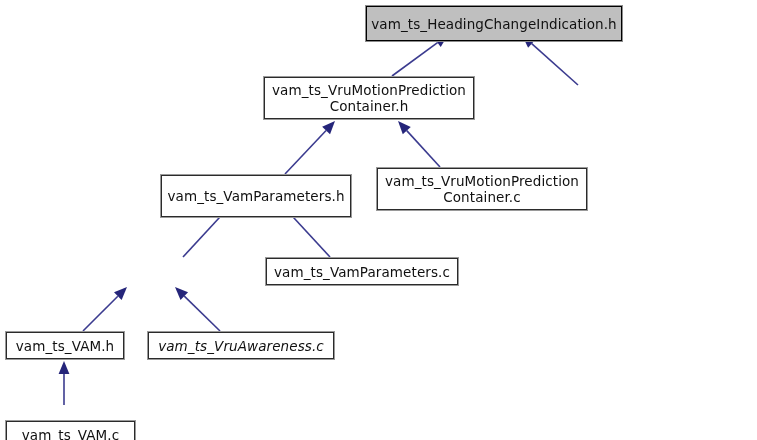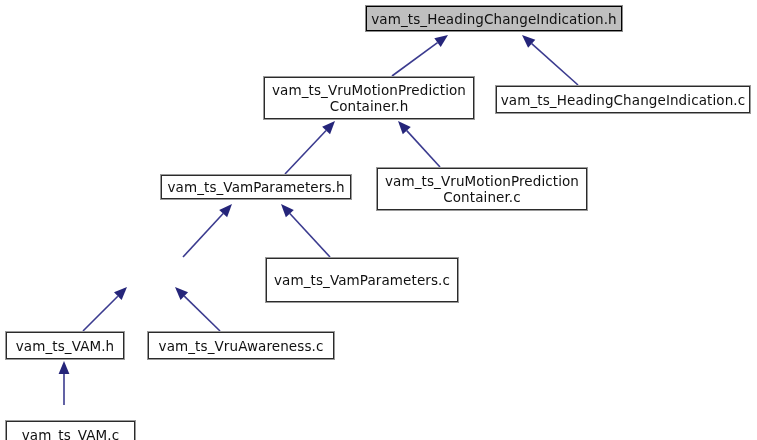--- a/index.html
+++ b/index.html
@@ -70,52 +70,49 @@
       <line x1="330" y1="257" x2="289.82511900927295" y2="213.54553688758097" stroke="#3b3b8f" stroke-width="1.6"></line>
       <polygon points="281,204 293.79018817796043,209.87971822219066 285.8600498405855,217.21135555297127" fill="#25257a"></polygon>
       <line x1="83" y1="331" x2="117.80761184457488" y2="296.19238815542514" stroke="#3b3b8f" stroke-width="1.6"></line>
       <polygon points="127,287 121.62598846298224,300.0107647738325 113.98923522616752,292.3740115370178" fill="#25257a"></polygon>
       <line x1="220" y1="331" x2="184.29508669716975" y2="296.0885292150104" stroke="#3b3b8f" stroke-width="1.6"></line>
       <polygon points="175,287 188.0703219095587,292.2274932023399 180.51985148478082,299.9495652276809" fill="#25257a"></polygon>
       <line x1="64" y1="405" x2="64" y2="374" stroke="#3b3b8f" stroke-width="1.6"></line>
       <polygon points="64,361 69.4,374 58.6,374" fill="#25257a"></polygon>
     </svg>
 
-  <div class="node root" style="left:366px; top:6px; width:256px; height:25px;">
+  <div class="node root" style="left:366px; top:6px; width:256px; height:35px;">
     <span class="node-label">vam_ts_HeadingChangeIndication.h</span>
   </div>
 
   <div class="node" style="left:264px; top:77px; width:210px; height:42px;">
     <span class="node-label">vam_ts_VruMotionPrediction
 Container.h</span>
   </div>
 
-  <div class="node" style="left:496px; top:86px; width:254px; height:27px;">
-    <span class="node-label">vam_ts_HeadingChangeIndication.c</span>
-  </div>
 
-  <div class="node" style="left:161px; top:175px; width:190px; height:24px;">
+  <div class="node" style="left:161px; top:175px; width:190px; height:42px;">
     <span class="node-label">vam_ts_VamParameters.h</span>
   </div>
 
   <div class="node" style="left:377px; top:168px; width:210px; height:42px;">
     <span class="node-label">vam_ts_VruMotionPrediction
 Container.c</span>
   </div>
 
 
-  <div class="node" style="left:266px; top:258px; width:192px; height:44px;">
+  <div class="node" style="left:266px; top:258px; width:192px; height:27px;">
     <span class="node-label">vam_ts_VamParameters.c</span>
   </div>
 
   <div class="node" style="left:6px; top:332px; width:118px; height:27px;text-align:center;">
     <span class="node-label">vam_ts_VAM.h</span>
   </div>
 
-  <div class="node" style="left:148px; top:332px; width:186px; height:27px;">
+  <div class="node" style="left:148px; top:332px; width:186px; height:27px;font-style:italic;">
     <span class="node-label">vam_ts_VruAwareness.c</span>
   </div>
 
   <div class="node" style="left:6px; top:421px; width:129px; height:27px;">
     <span class="node-label">vam_ts_VAM.c</span>
   </div>
 
 </div>
 
 </body></html>

